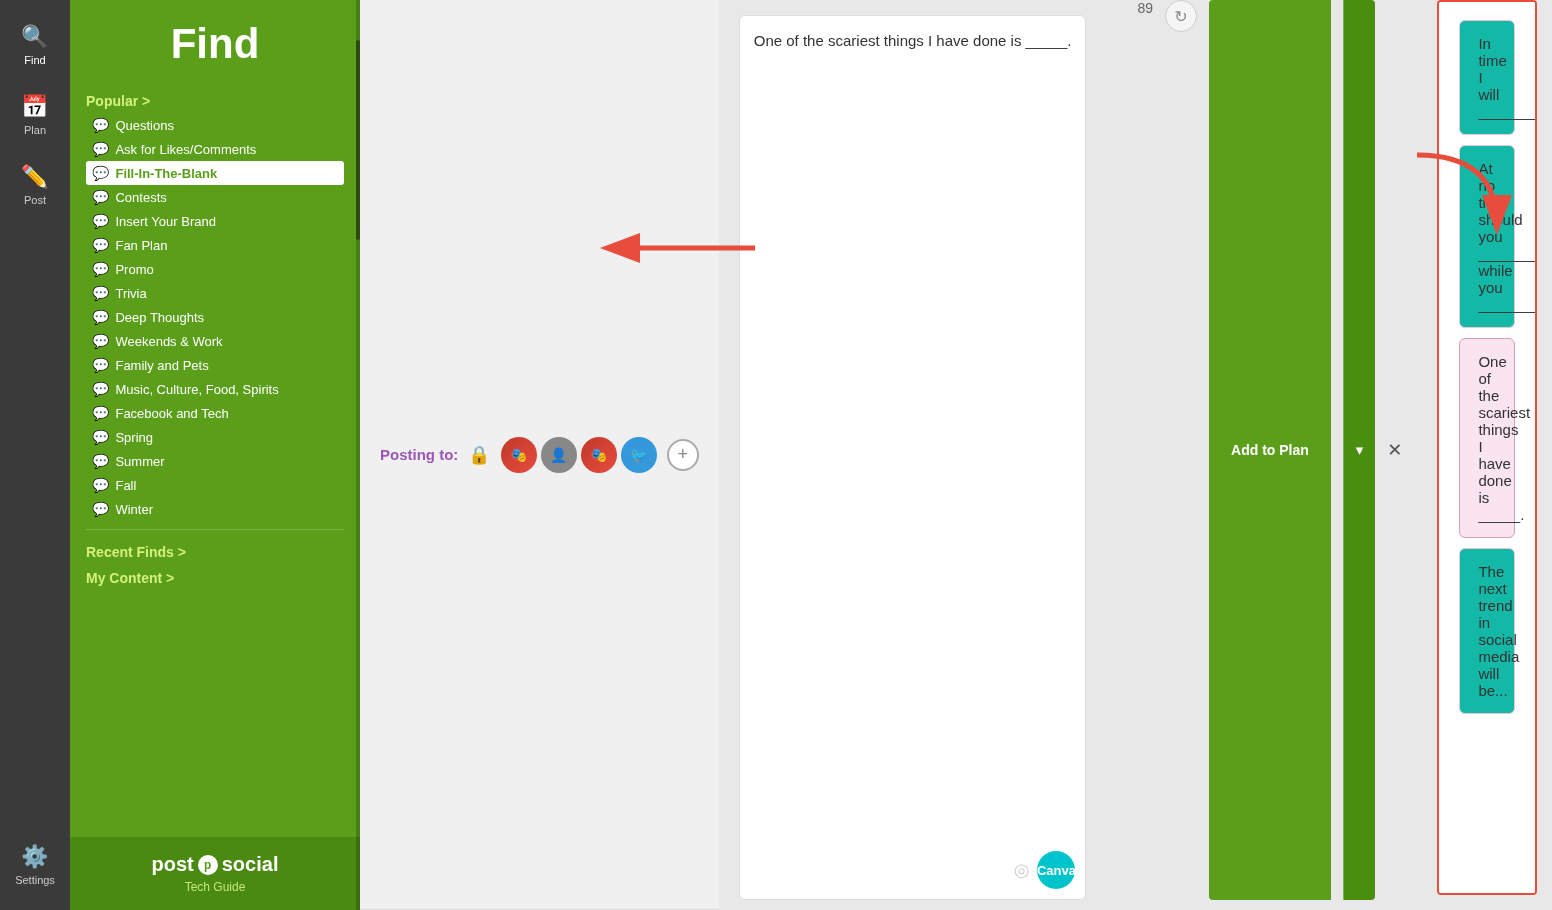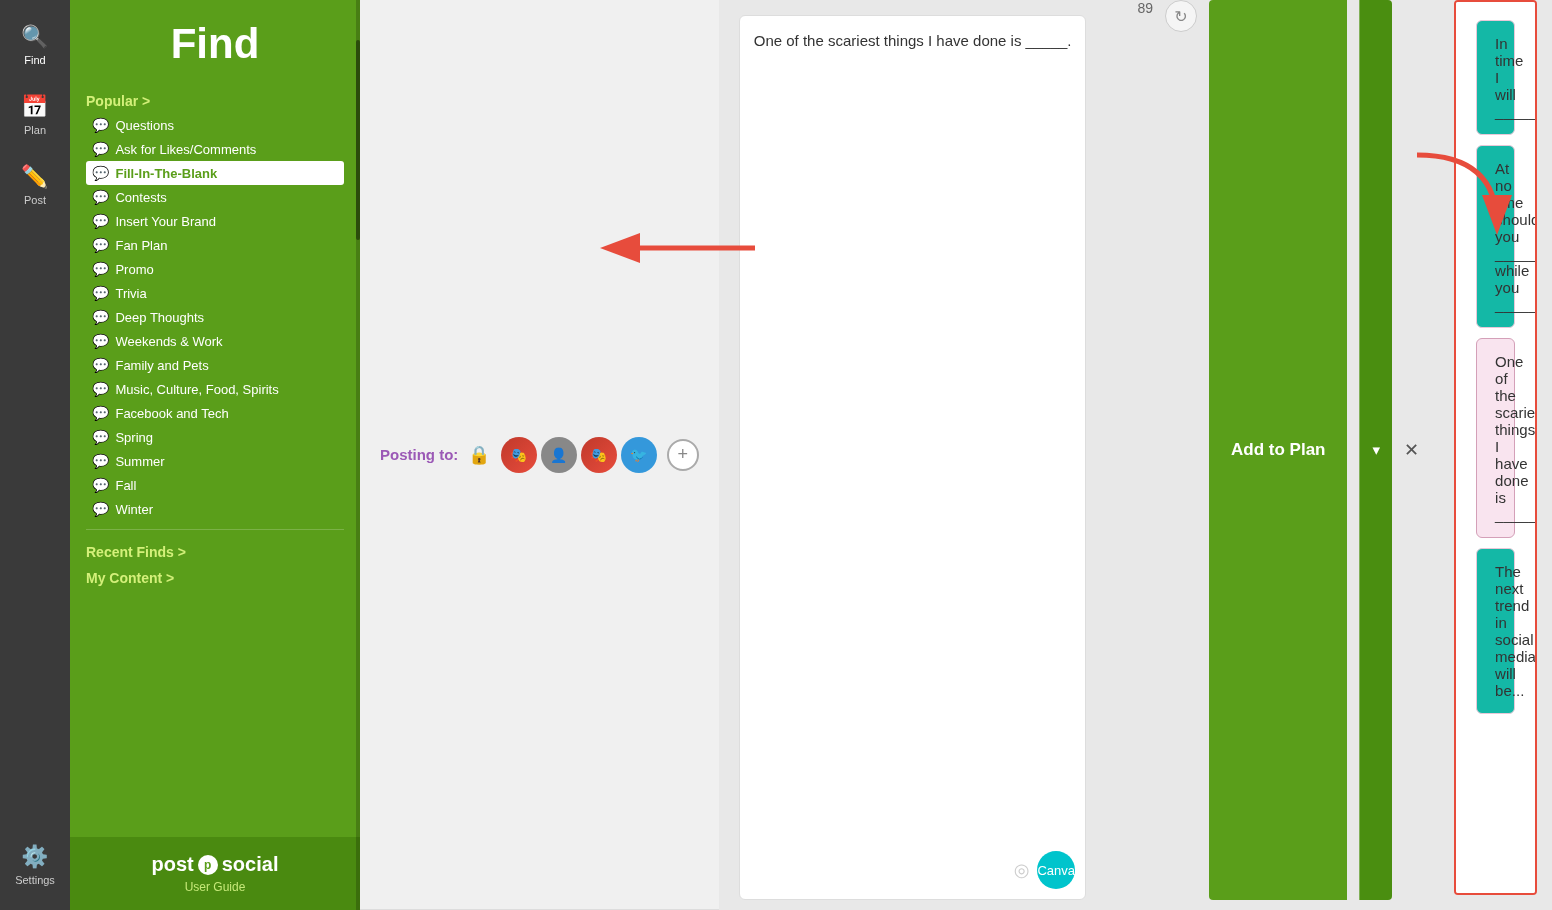--- a/index.html
+++ b/index.html
@@ -207,23 +207,24 @@
       gap: 8px;
       align-items: center;
     }
     .canva-btn {
       width: 38px;
       height: 38px;
       border-radius: 50%;
       background: #00c4cc;
       display: flex;
       align-items: center;
+      justify-content: center;
       color: white;
       font-size: 13px;
-      font-weight: normal;
+      font-weight: bold;
       cursor: pointer;
     }
 
     
     .action-bar {
       display: flex;
       justify-content: flex-end;
       padding: 0 20px 10px;
       gap: 12px;
       margin-left: 11px;
@@ -243,21 +244,21 @@
       justify-content: center;
       font-size: 16px;
       color: #888;
       cursor: pointer;
     }
     .add-to-plan-btn {
       background: #5a9e1a;
       color: white;
       border: none;
       padding: 10px 22px;
-      font-size: 17px;
+      font-size: 14px;
       font-weight: bold;
       border-radius: 4px 0 0 4px;
       cursor: pointer;
     }
     .add-to-plan-dropdown {
       background: #4a8e10;
       color: white;
       border: none;
       padding: 10px 12px;
       font-size: 15px;
@@ -407,21 +408,21 @@
       <span>My Content &gt;</span>
     </div>
   </div>
 
   <div class="sidebar-logo">
     <div class="sidebar-logo-text">
       <span>post</span>
       <span style="background:#fff;color:#5a9e1a;border-radius:50%;width:20px;height:20px;display:inline-flex;align-items:center;justify-content:center;font-size:12px;font-weight:bold;margin:0 2px;">p</span>
       <span>social</span>
     </div>
-    <div class="sidebar-logo-sub">User Guide</div>
+    <div class="sidebar-logo-sub">Tech Guide</div>
   </div>
   <div class="sidebar-scroll-indicator">
     <div class="sidebar-scroll-thumb"></div>
   </div>
 </div>
 
 <div class="main" style="position:relative;">
 
   <svg class="arrow-svg" style="position:absolute;left:240px;top:228px;z-index:200;pointer-events:none;" width="160" height="40">
     <defs>

